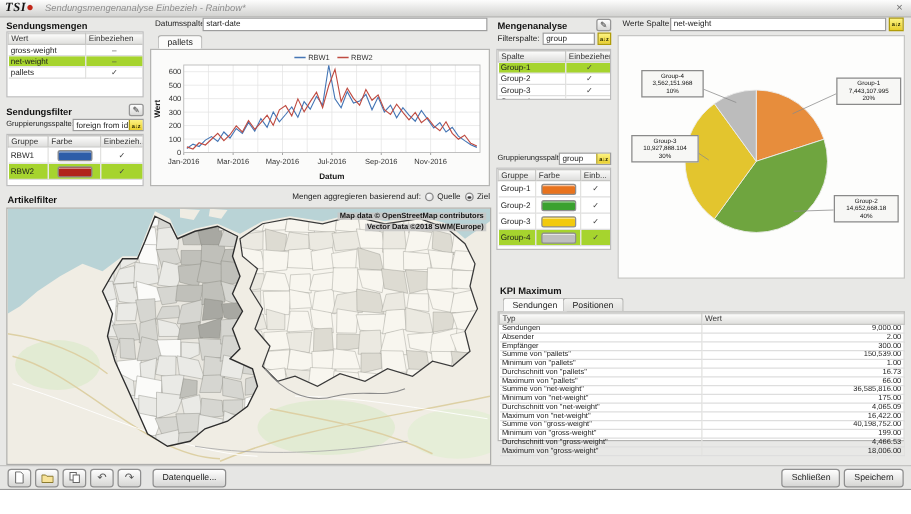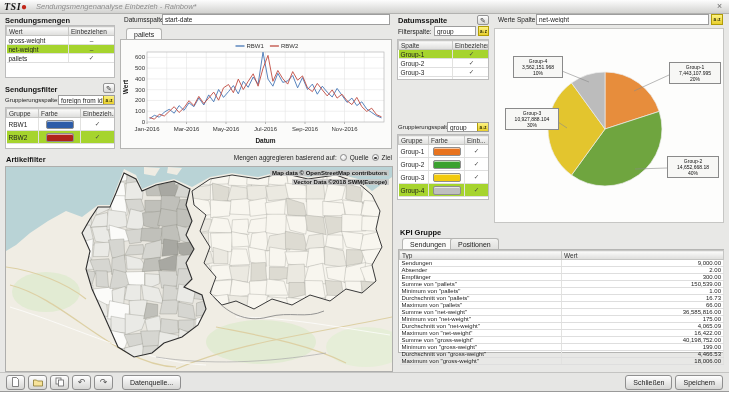--- a/index.html
+++ b/index.html
@@ -203,21 +203,21 @@
         <polyline points="28.5,77.5 33.4,79.2 38.3,74.2 43.3,76.0 48.2,71.4 53.2,66.7 58.1,72.5 63.0,67.8 68.0,60.7 72.9,65.6 77.8,56.4 82.8,63.5 87.7,58.1 92.7,52.1 97.6,60.2 102.5,47.8 107.5,44.5 112.4,52.7 117.3,39.1 122.3,49.5 127.2,41.3 132.2,33.8 137.1,46.2 142.0,28.4 147.0,15.4 151.9,41.3 156.8,30.5 161.8,38.7 166.7,44.1 171.7,31.6 176.6,40.2 181.5,35.9 186.5,47.8 191.4,51.6 196.3,43.4 201.3,49.9 206.2,55.9 211.2,49.9 216.1,58.1 221.0,54.2 226.0,60.7 230.9,64.6 235.8,57.4 240.8,66.7 245.7,71.4 250.7,68.2 255.6,74.7 260.5,76.8" fill="none" stroke="#bf4b41" stroke-width="0.9"></polyline>
         <line x1="114.5" y1="6" x2="123.5" y2="6" stroke="#4576b5" stroke-width="1.3"></line>
         <text x="125.5" y="8.2" text-anchor="start" font-size="6" fill="#333">RBW1</text>
         <line x1="148.9" y1="6" x2="157.9" y2="6" stroke="#bf4b41" stroke-width="1.3"></line>
         <text x="159.9" y="8.2" text-anchor="start" font-size="6" fill="#333">RBW2</text>
         <text x="7" y="47" text-anchor="middle" font-size="6.5" fill="#1a1a1a" font-weight="bold" transform="rotate(-90 7 47)">Wert</text>
         <text x="144.5" y="103" text-anchor="middle" font-size="6.5" fill="#1a1a1a" font-weight="bold">Datum</text>
       </svg>
   </div>
 
-  <div class="sec-h" style="left:398px;top:16px;">Datumsspalte</div>
+  <div class="sec-h" style="left:398px;top:16px;">Mengenanalyse</div>
   <div class="mini-btn" style="left:477px;top:15px;width:12px;height:10px;line-height:9px;">
     <span>✎</span>
   </div>
   <div class="lbl" style="left:398px;top:28px;">Filterspalte:</div>
   <div class="combo" style="left:434px;top:26px;width:42px;height:10px;">
     <span class="txt">group</span>
   </div>
   <div class="sq-sortbtn" style="left:478px;top:26px;width:11px;height:10px;line-height:9px;">a↓z</div>
   <div class="tbl-wrap" style="left:397px;top:39px;width:92px;height:41px;">
     <table class="grid">
@@ -605,21 +605,21 @@
           <polygon points="374.3113,115.72206 393.08714,111.96222 395.24774,129.46522 374.87362,128.07826" fill="#ebe9e1" stroke="#8d8d85" stroke-width="0.3"></polygon>
           <polygon points="374.2579,129.97864 396.87392,131.21308 392.9861,148.8731 375.22756,147.40226" fill="#dddbd2" stroke="#8d8d85" stroke-width="0.3"></polygon>
           <polygon points="376.23268,144.1091 392.84708,145.88828 396.84134,163.26576 375.15304,162.38232" fill="#f8f6ef" stroke="#8d8d85" stroke-width="0.3"></polygon>
         </g>
       <path d="M186,24 L204,12 L226,8 L252,12 L276,6 L302,12 L330,8 L352,16 L366,28 L374,44 L370,62 L376,80 L366,98 L370,114 L356,126 L340,122 L324,134 L304,128 L286,138 L266,132 L248,142 L230,134 L216,138 L204,126 L210,110 L198,96 L204,80 L194,64 L200,48 L188,38 Z" fill="none" stroke="#3a3a3a" stroke-width="1"></path>
       <path d="M206,128 C220,146 240,156 262,150 C284,144 300,152 318,144" fill="none" stroke="#8a8a8a" stroke-width="0.9"></path>
       <path d="M150,190 C200,198 260,196 320,186" fill="none" stroke="#ababab" stroke-width="0.7"></path>
     </svg>
   </div>
 
-  <div class="sec-h" style="left:400px;top:228px;">KPI Gruppe</div>
+  <div class="sec-h" style="left:400px;top:228px;">KPI Maximum</div>
   <div class="tab active" style="left:402px;top:238px;">Sendungen</div>
   <div class="tab" style="left:450px;top:238px;">Positionen</div>
   <div class="content" style="left:398px;top:249px;width:326px;height:104px;background:#fff;">
     <table class="grid">
       <colgroup>
           <col style="width:162px">
           <col style="width:162px">
         </colgroup>
       <thead>
           <tr>

